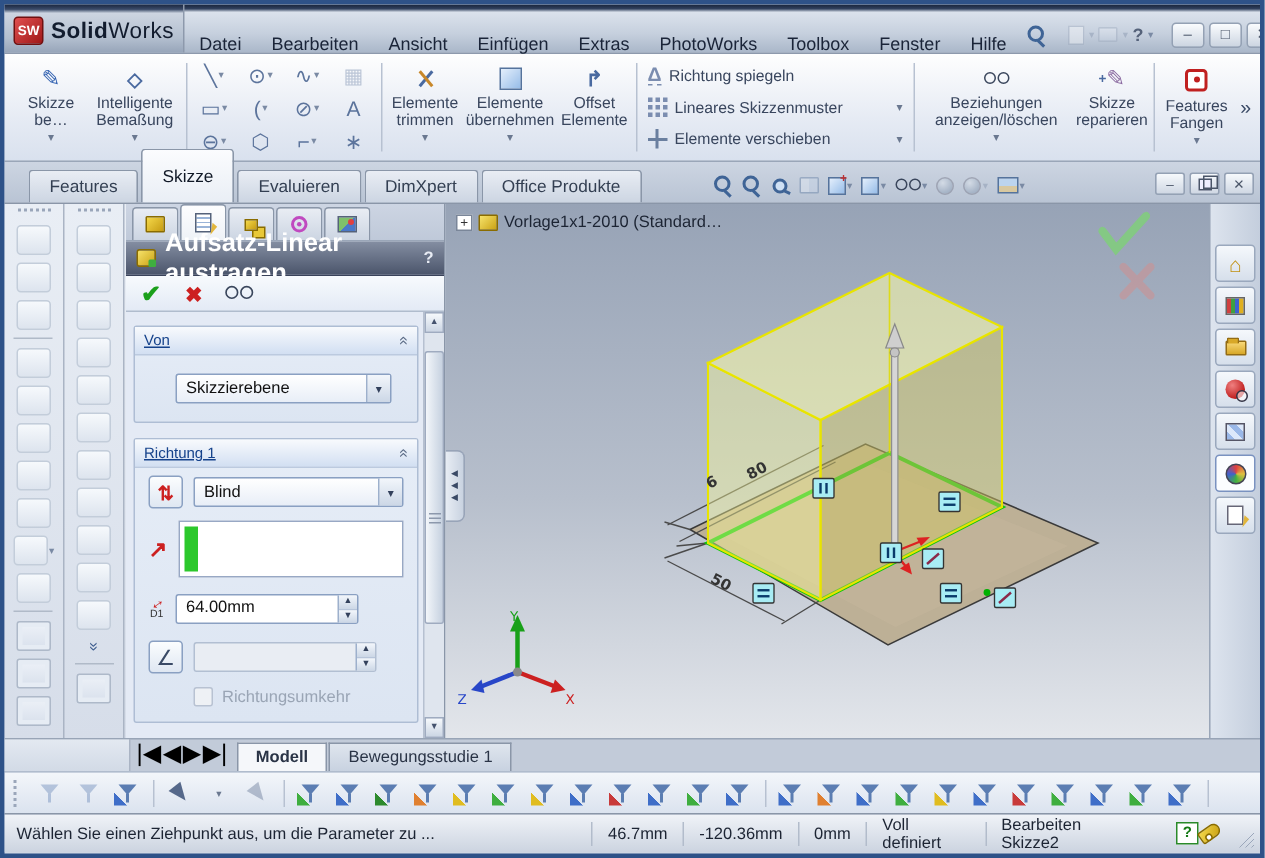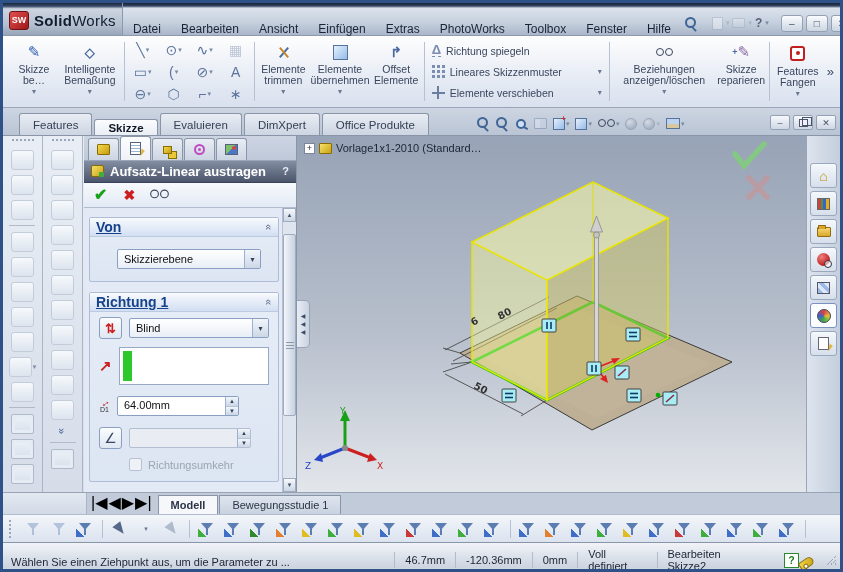--- a/index.html
+++ b/index.html
@@ -31,21 +31,21 @@
   .stackrow .bdd{margin:0;}
   .sketchgrid{display:grid;grid-template-columns:repeat(4,31px);grid-auto-rows:22px;align-content:center;}
   .sketchgrid .cell{font-size:14px;color:#5c749c;}
   .sketchgrid .cell .dd{font-size:7px;color:#7a8aa4;}
   .fangenbtn .bicon{height:24px;}
   .overflow{align-self:center;font-size:13px;color:#3a4a66;padding:0 4px;}
 
   
   .tabrow{height:28px;background:linear-gradient(180deg,#cdd5e2,#b9c4d4);display:flex;align-items:flex-end;padding:0 4px 0 16px;border-bottom:1px solid #8a96a8;}
   .rtab{height:22px;display:inline-flex;align-items:center;padding:0 13px;font-size:11.5px;color:#333f52;background:linear-gradient(180deg,#e9edf4,#ccd5e2);border:1px solid #8a96a8;border-bottom:none;border-radius:3px 3px 0 0;margin-right:2px;}
-  .rtab.active{background:linear-gradient(180deg,#fbfcfe,#e9eef5);font-weight:bold;color:#101826;height:16px;}
+  .rtab.active{background:linear-gradient(180deg,#fbfcfe,#e9eef5);font-weight:normal;color:#101826;height:36px;}
   .viewtools{display:flex;align-items:center;gap:6px;margin-left:46px;padding-bottom:5px;}
   .viewtools .cell{width:auto;}
   .docbtns{display:flex;align-items:center;gap:3px;margin-left:auto;padding-bottom:5px;}
   .docbtn{width:20px;height:15px;display:inline-flex;align-items:center;justify-content:center;font-size:9px;color:#4a5568;background:linear-gradient(180deg,#f6f9fc,#cfd7e3);border:1px solid #94a1b4;border-radius:2px;}
 
   
   .main{display:flex;height:356px;}
   .leftcols{width:81px;display:flex;background:linear-gradient(180deg,#e9eef5,#d6dde9);}
   .lcol{width:40px;display:flex;flex-direction:column;align-items:center;border-right:1px solid #aab4c4;padding-top:3px;}
   .lgrip{width:22px;height:4px;border-top:2px dotted #9aa6ba;margin-bottom:4px;}
@@ -64,29 +64,29 @@
   .pmt1{width:11px;height:13px;background:repeating-linear-gradient(180deg,#fff 0 2px,#9ab4d8 2px 3px);border:1px solid #55627a;position:relative;}
   .pmt1::after{content:"";position:absolute;right:-3px;bottom:-2px;width:0;height:0;border-left:4px solid transparent;border-top:7px solid #e2b63c;transform:rotate(40deg);}
   .pmt2{width:9px;height:8px;background:linear-gradient(135deg,#f4d84a,#c69b12);border:1px solid #8a6c00;box-shadow:5px 5px 0 -1px #e8c838,5px 5px 0 0 #8a6c00;}
   .pmt3{width:11px;height:11px;border:2px solid #c04ac0;border-radius:50%;position:relative;}
   .pmt3::after{content:"";position:absolute;left:2px;top:2px;width:3px;height:3px;background:#c04ac0;border-radius:50%;}
   .pmt4{width:13px;height:11px;background:linear-gradient(135deg,#7fc06a 0 50%,#4a78c8 50%);border:1px solid #55627a;position:relative;}
   .pmt4::after{content:"";position:absolute;right:1px;top:1px;width:4px;height:4px;background:#e04040;border-radius:50%;}
   .pm-header{height:23px;display:flex;align-items:center;gap:6px;padding:0 7px;background:linear-gradient(180deg,#848ea2,#4b556b);border-bottom:1px solid #39425a;}
   .pmh-icon{width:13px;height:12px;background:linear-gradient(135deg,#f6e26a,#caa214);border:1px solid #8a6c00;border-radius:2px;position:relative;}
   .pmh-icon::after{content:"";position:absolute;right:-1px;bottom:-1px;width:5px;height:5px;background:#3fae3f;border-radius:1px;}
-  .pm-title{flex:1;color:#fff;font-size:13px;font-weight:bold;}
+  .pm-title{flex:1;color:#fff;font-size:17px;font-weight:bold;}
   .pm-help{color:#e8ecf4;font-size:11px;font-weight:bold;}
   .pm-actions{height:27px;display:flex;align-items:center;gap:16px;padding-left:10px;background:linear-gradient(180deg,#f7fafd,#e3eaf5);border-bottom:1px solid #b0bccd;}
   .g-check{color:#1ba01b;font-size:16px;font-weight:bold;}
   .g-cross{color:#cc2020;font-size:14px;font-weight:bold;}
   .pm-body{flex:1;position:relative;padding:9px 17px 0 5px;}
   .group{border:1px solid #aebdd4;border-radius:2px;background:linear-gradient(180deg,#e6edf7,#dce5f2);margin-bottom:10px;}
   .grp-head{height:19px;display:flex;align-items:center;padding:0 6px;background:linear-gradient(180deg,#f8fafd,#d2dff2);border-bottom:1px solid #bccadf;}
-  .grp-label{flex:1;font-size:14px;font-weight:bold;color:#15428b;text-decoration:underline;}
+  .grp-label{flex:1;font-size:10px;font-weight:normal;color:#15428b;text-decoration:underline;}
   .chev{font-size:11px;color:#5a6a85;transform:rotate(90deg);display:inline-block;}
   .grp-body{padding:9px 9px 10px 9px;}
   .sw-select{display:flex;height:20px;background:linear-gradient(180deg,#ffffff,#e8eef7);border:1px solid #8aa0c2;border-radius:2px;align-items:center;}
   .sw-select .val{flex:1;font-size:11px;color:#111;padding-left:6px;}
   .sw-select .arrowbox{width:16px;height:100%;display:flex;align-items:center;justify-content:center;font-size:8px;color:#33415c;background:linear-gradient(180deg,#f2f6fb,#ccd7e6);border-left:1px solid #9db0cc;}
   .prow{display:flex;align-items:center;gap:7px;margin-top:8px;}
   .sqbtn{width:23px;height:22px;display:inline-flex;align-items:center;justify-content:center;background:linear-gradient(180deg,#fbfdfe,#dfe7f2);border:1px solid #8aa0c2;border-radius:3px;}
   .g-rev{color:#cc2020;font-size:13px;font-weight:bold;}
   .g-dirarrow{color:#cc2020;font-size:15px;font-weight:bold;}
   .callout{flex:1;height:38px;background:#fff;border:1px solid #98a8c4;display:flex;align-items:center;padding:3px;}
@@ -159,21 +159,21 @@
   .acc-g2{background:linear-gradient(45deg,#2d8a2d 0 26%,transparent 26%);}
   .acc-b{background:linear-gradient(45deg,#3f6ec8 0 26%,transparent 26%);}
   .acc-o{background:linear-gradient(45deg,#e08030 0 26%,transparent 26%);}
   .acc-y{background:linear-gradient(45deg,#e0bc20 0 26%,transparent 26%);}
   .acc-r{background:linear-gradient(45deg,#c83a3a 0 26%,transparent 26%);}
   .i-cursor{width:0;height:0;border-left:5px solid transparent;border-right:5px solid transparent;border-top:12px solid #55688a;transform:rotate(-38deg);}
   .small-dd{font-size:7px;color:#6a7890;}
   .fade{opacity:.38;}
 
   
-  .statusbar{height:26px;background:linear-gradient(180deg,#f0f3f8,#ccd4e0);border-top:1px solid #8a96a8;display:flex;align-items:flex-end;font-size:11px;color:#1c2433;}
+  .statusbar{height:26px;background:linear-gradient(180deg,#f0f3f8,#ccd4e0);border-top:1px solid #8a96a8;display:flex;align-items:center;font-size:11px;color:#1c2433;}
   .st-msg{width:402px;padding-left:8px;}
   .st-seg{padding:0 10px;border-left:1px solid #b2bccb;height:16px;display:flex;align-items:center;}
   .st-help{width:16px;height:15px;margin-left:14px;background:#fff;border:1px solid #2a8a2a;display:flex;align-items:center;justify-content:center;font-size:10px;font-weight:bold;color:#157a15;}
   .st-tag{width:15px;height:9px;background:linear-gradient(135deg,#f4d84a,#caa214);border:1px solid #8a6c00;border-radius:2px 5px 5px 2px;transform:rotate(-35deg);margin-left:auto;margin-right:26px;position:relative;}
   .st-tag::before{content:"";position:absolute;left:2px;top:3px;width:3px;height:3px;border-radius:50%;background:#fff;border:1px solid #8a6c00;}
   .st-grip{position:absolute;right:4px;bottom:4px;width:10px;height:10px;background:linear-gradient(135deg,transparent 0 50%,#9aa6ba 50% 55%,transparent 55% 70%,#9aa6ba 70% 75%,transparent 75% 90%,#9aa6ba 90% 95%,transparent 95%);}
 
   
   .cell{display:inline-flex;align-items:center;justify-content:center;gap:1px;}
   .dd{font-size:7px;color:#7a8aa4;}

